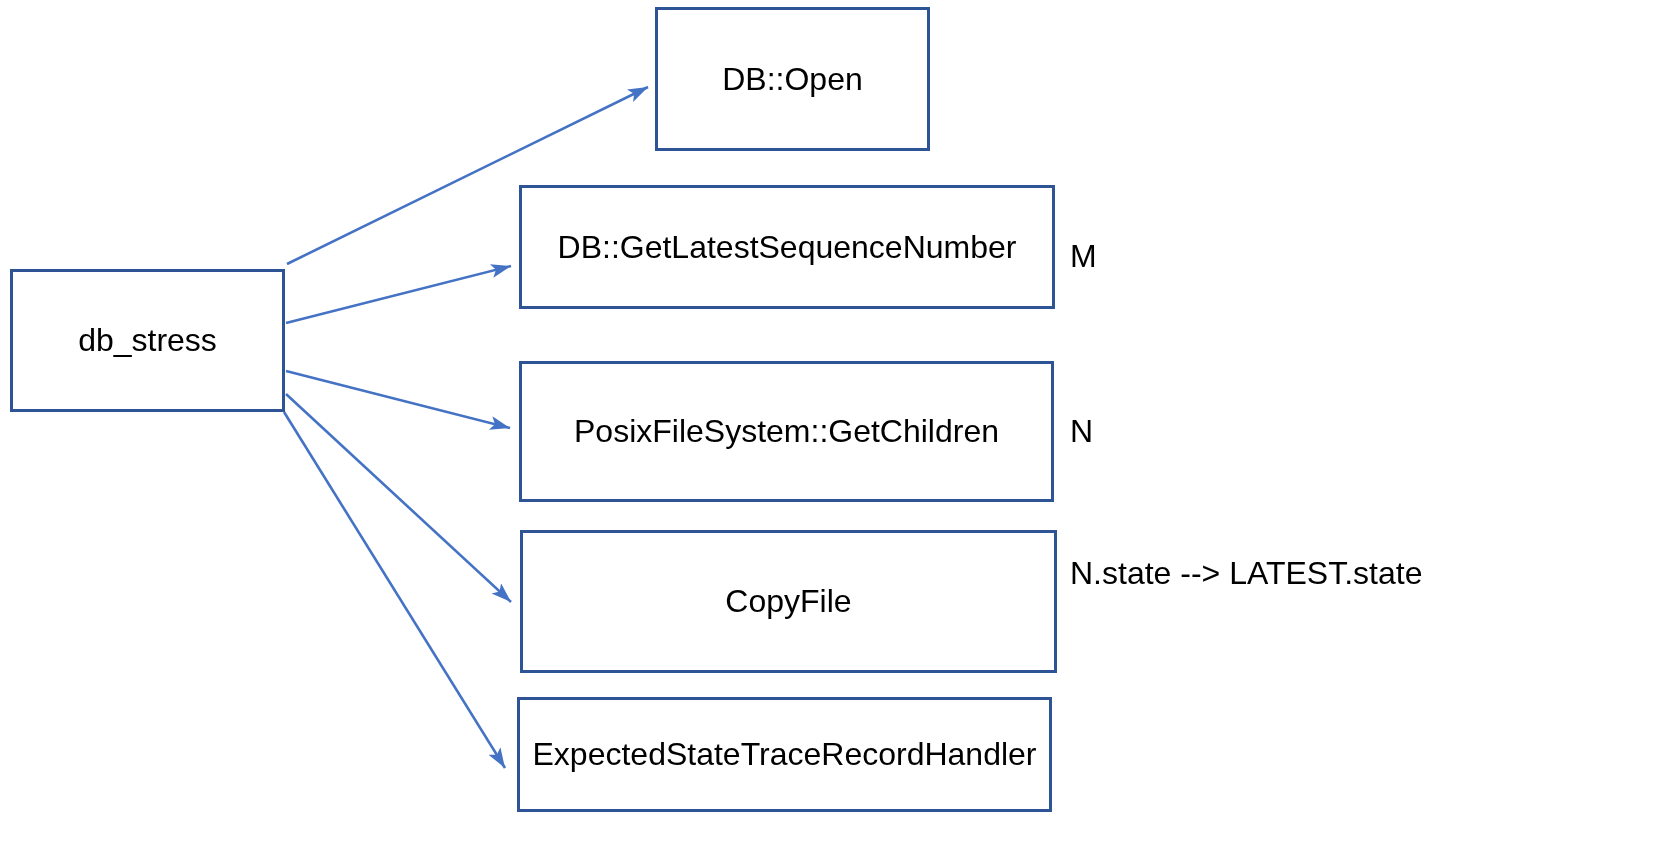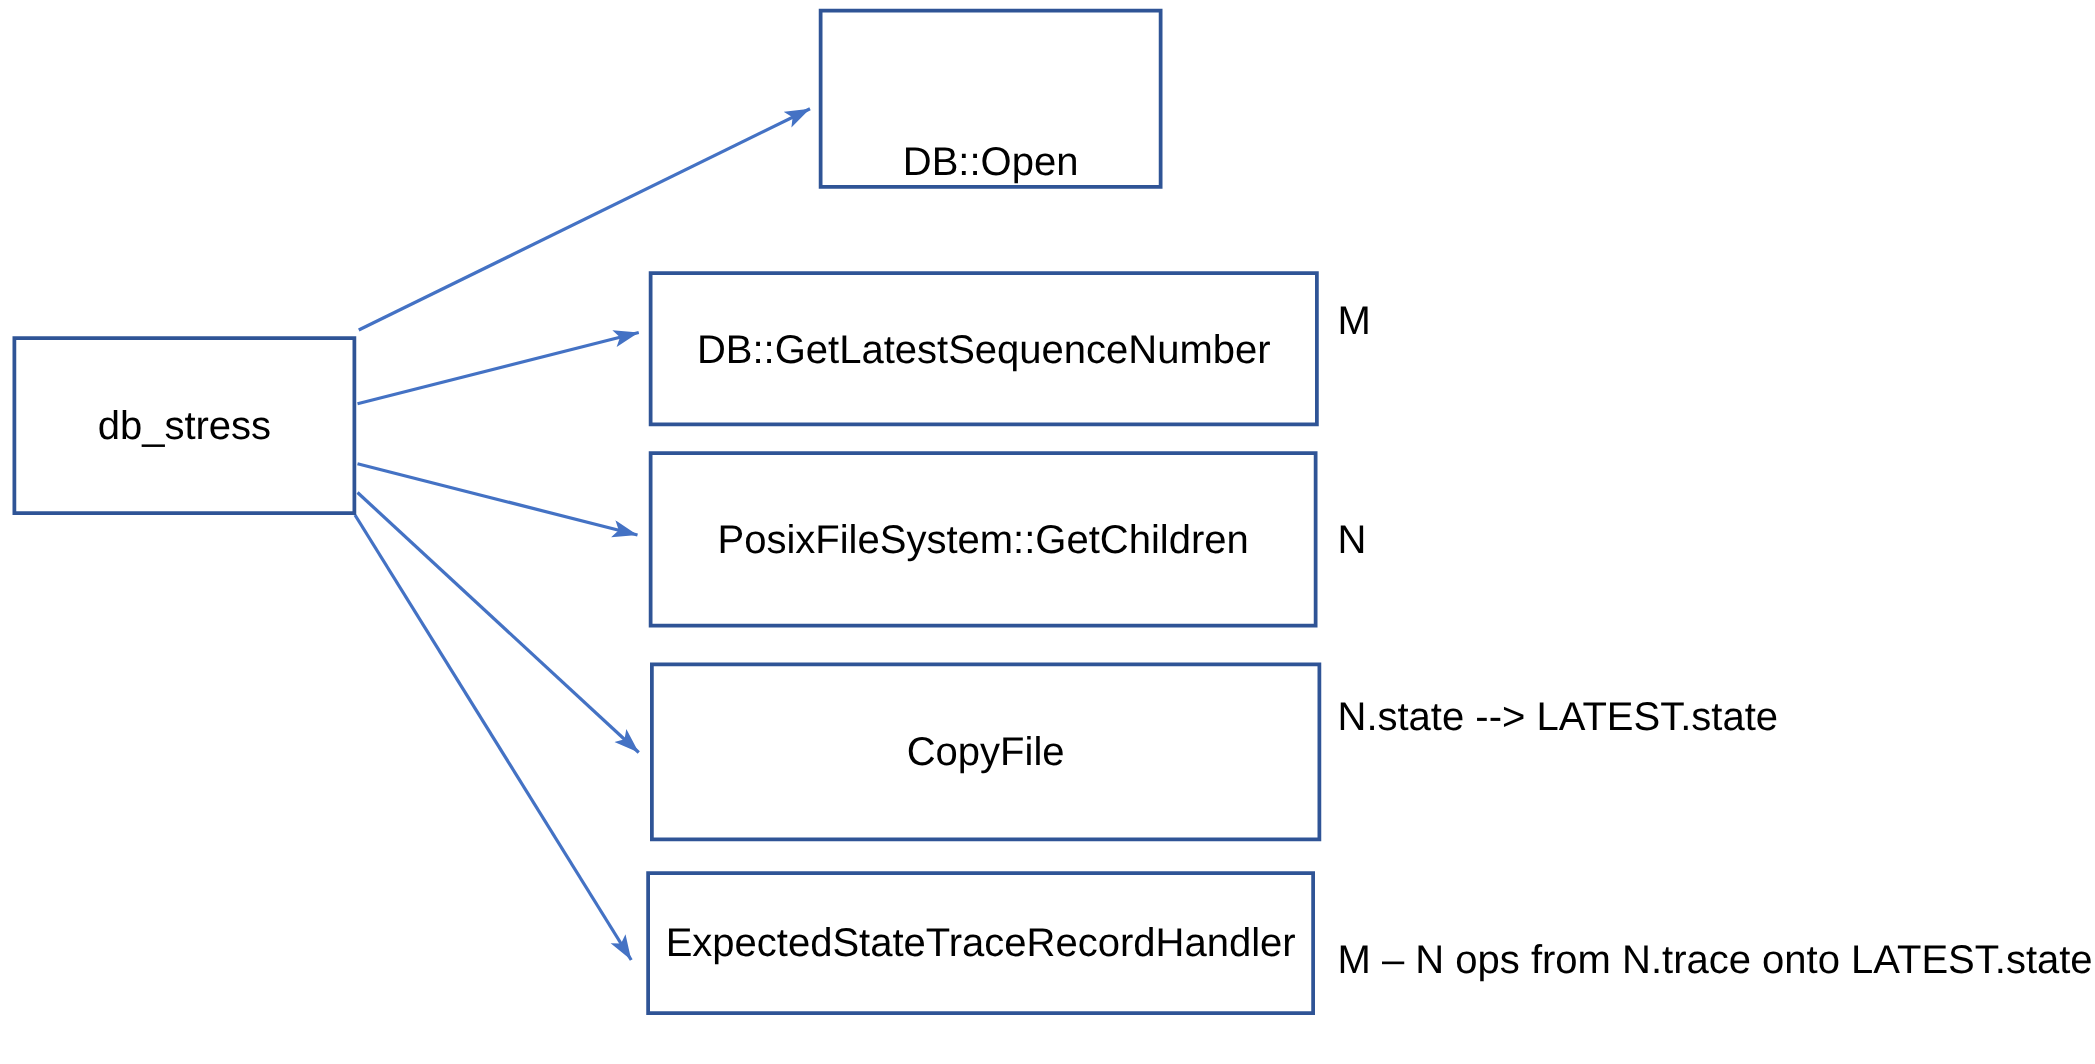--- a/index.html
+++ b/index.html
@@ -45,22 +45,22 @@
     height:851px;
     pointer-events:none;
   }
   .arrow-line{
     stroke:var(--arrow);
     stroke-width:2.6;
     fill:none;
   }
   
   #n-src {left:10px;  top:269px; width:275px; height:143px;}
-  #n-t0  {left:655px; top:7px;   width:275px; height:144px;align-items:flex-end;}
-  #n-t1  {left:519px; top:185px; width:536px; height:124px;margin-top:32px;}
+  #n-t0  {left:655px; top:7px;   width:275px; height:144px;}
+  #n-t1  {left:519px; top:185px; width:536px; height:124px;}
   #n-t2  {left:519px; top:361px; width:535px; height:141px;}
   #n-t3  {left:520px; top:530px; width:537px; height:143px;}
   #n-t4  {left:517px; top:697px; width:535px; height:115px;}
   
   #a-t1 {left:1070px; top:185px; height:142px;}
   #a-t2 {left:1070px; top:361px; height:141px;}
   #a-t3 {left:1070px; top:502px; height:143px;}
   #a-t4 {left:1070px; top:697px; height:141px;}
 </style>
 </head>
@@ -107,17 +107,14 @@
 
   <div id="a-t1" class="annotation">
     <span>M</span>
   </div>
   <div id="a-t2" class="annotation">
     <span>N</span>
   </div>
   <div id="a-t3" class="annotation">
     <span>N.state --&gt; LATEST.state</span>
   </div>
-  <div id="a-t4" class="annotation">
-    <span>M – N ops from N.trace onto LATEST.state</span>
-  </div>
 
 </div>
 
 </body></html>

